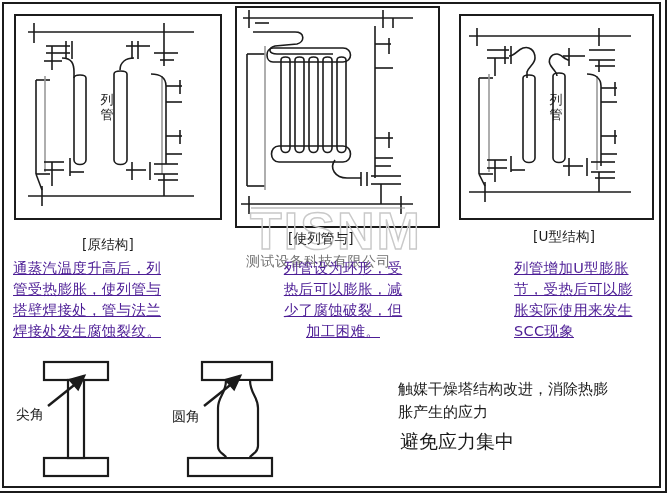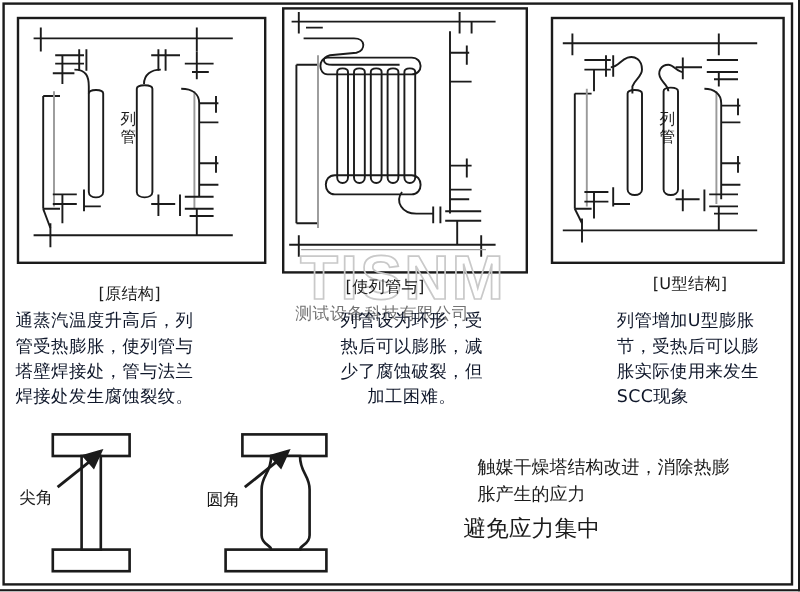--- a/index.html
+++ b/index.html
@@ -45,23 +45,24 @@
     position: absolute;
     font-size: 13.5px;
     color: #1b1b1b;
     white-space: nowrap;
     letter-spacing: .2px;
   }
   .body-text {
     position: absolute;
     font-size: 14.5px;
     line-height: 21px;
-    color: #0f172a;
+    color: #4c1d95;
     white-space: pre-line;
     letter-spacing: .3px;
+    text-decoration: underline;
   }
   .tube-label {
     position: absolute;
     font-size: 13px;
     line-height: 15px;
     color: #1b1b1b;
     text-align: center;
     white-space: pre-line;
   }
   .corner-label {
@@ -318,21 +319,21 @@
 
       <line x1="10" y1="178" x2="172" y2="178"></line>
       <line x1="26" y1="168" x2="26" y2="188"></line>
       <line x1="20" y1="160" x2="26" y2="172"></line>
     </g>
   </svg>
 
   <div class="tube-label" style="left:545px; top:92px; width:22px;">列
 管</div>
 
-  <div class="caption" style="left:544px; top:228px;">[U型结构]</div>
+  <div class="caption" style="left:533px; top:228px;">[U型结构]</div>
 
   <div class="body-text" style="left:474px; top:258px; width:190px;margin-left:40px;">列管增加U型膨胀
 节，受热后可以膨
 胀实际使用来发生
 SCC现象</div>
 
   <svg class="panel-svg" style="left:20px; top:358px;" width="110" height="122" viewBox="0 0 110 122">
     <g fill="#ffffff" stroke="#1b1b1b" stroke-width="2.2">
       <rect x="24" y="4" width="64" height="18"></rect>
       <rect x="24" y="100" width="64" height="18"></rect>
@@ -359,15 +360,15 @@
     <g stroke="#1b1b1b" stroke-width="2.4" fill="#1b1b1b">
       <line x1="4" y1="32" x2="34" y2="8"></line>
       <polygon points="40,2 26,6 34,15"></polygon>
     </g>
   </svg>
   <div class="corner-label" style="left:172px; top:384px;">圆角</div>
 
   <div class="summary-text summary-a" style="left:398px; top:378px; width:262px;">触媒干燥塔结构改进，消除热膨
 胀产生的应力</div>
 
-  <div class="summary-text summary-b" style="left:386px; top:428px; width:262px;">避免应力集中</div>
+  <div class="summary-text summary-b" style="left:400px; top:428px; width:262px;">避免应力集中</div>
 
 </div>
 
 </body></html>

